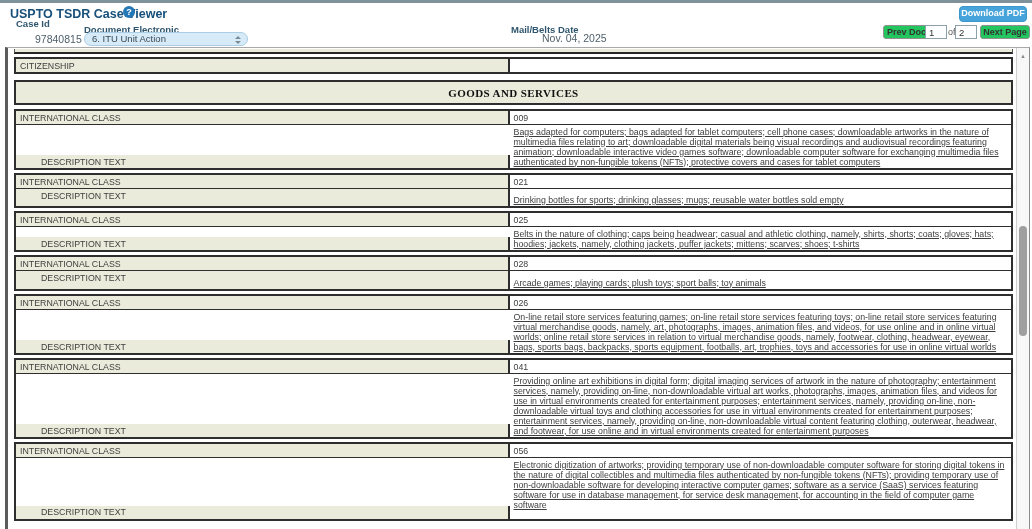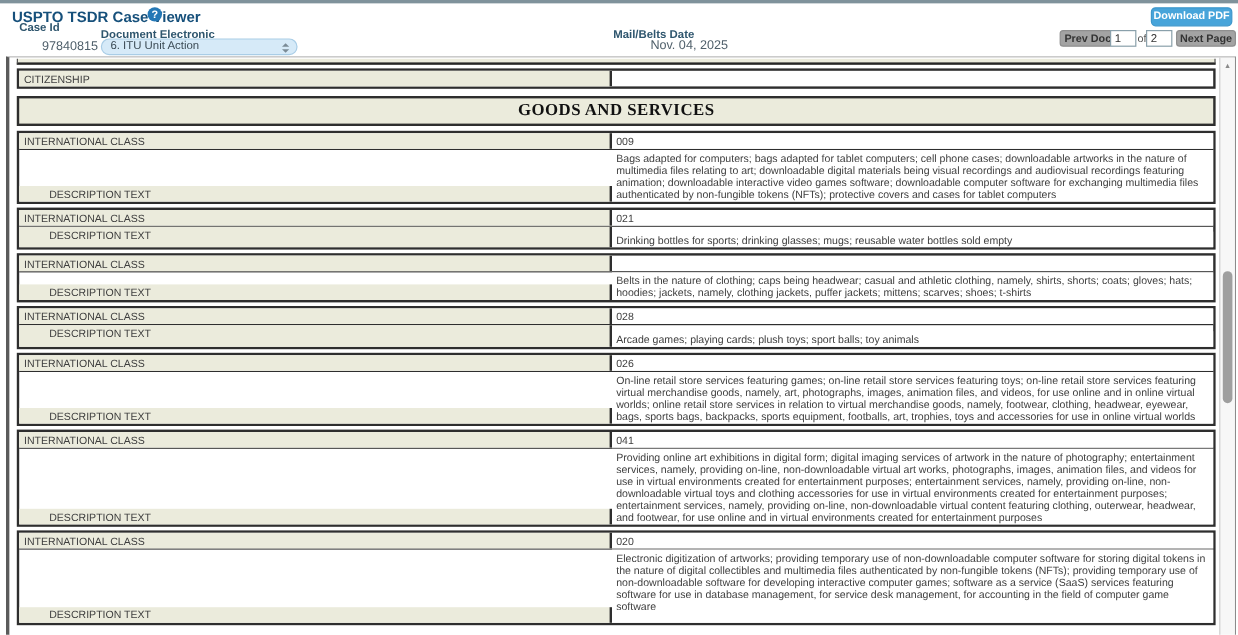--- a/index.html
+++ b/index.html
@@ -24,21 +24,21 @@
                 font-size:9.5px; color:#3c4b55; line-height:12px; padding:0 14px 0 7px; cursor:pointer; }
   .updown { position:absolute; right:6px; top:3px; width:6px; height:8px; }
   .updown::before { content:""; position:absolute; top:0; left:0; border-left:3px solid transparent;
                     border-right:3px solid transparent; border-bottom:3px solid #7a8b96; }
   .updown::after  { content:""; position:absolute; bottom:0; left:0; border-left:3px solid transparent;
                     border-right:3px solid transparent; border-top:3px solid #7a8b96; }
   .lbl-maildate { left:511px; top:21px; } .val-maildate { left:511px; top:29px; }
   .btn-download { position:absolute; left:959px; top:3px; width:68px; height:16px;
                   background:#47a4da; border:1px solid #3d96cb; border-radius:4px;
                   color:#fff; font-size:9px; font-weight:bold; text-align:center; line-height:13px; cursor:pointer; }
-  .btn-gray { position:absolute; top:22px; height:14px; background:#a3a3a3; border:1px solid #8f8f8f;
+  .btn-gray { position:absolute; top:22px; height:14px; background:#22c55e; border:1px solid #8f8f8f;
               border-radius:3px; font-size:9px; font-weight:bold; color:#333; text-align:center;
               line-height:12px; cursor:pointer; }
   .btn-prev { left:883px; width:47px; } .btn-next { left:980px; width:50px; }
   .page-input { position:absolute; top:22px; width:22px; height:14px; border:1px solid #8aa0ab;
                 font-size:9.5px; color:#333; text-align:left; padding-left:3px;
                 font-family:"Liberation Sans", sans-serif; }
   .inp-cur { left:925px; } .inp-tot { left:955px; }
   .of-label { position:absolute; left:948px; top:24px; font-size:9px; color:#555; }
 
   
@@ -58,25 +58,25 @@
   .cut-strip { height:5px; background:#ebebdc; border:1px solid #555; border-top:none;
                border-bottom:2px solid #262626; }
   .block { border:2px solid #2e2e2e; background:#fff; }
   .m-gap { margin-top:3px; } .s-gap { margin-top:6px; } .b-gap { margin-top:4px; }
   .row2 { display:flex; }
   .row2 .c-lbl { width:49.6%; background:#ebebdc; border-right:2px solid #2e2e2e;
                  padding:1.5px 0 1.5px 4px; line-height:10px; }
   .row2 .c-val { width:50.4%; background:#fff; padding:1.5px 4px; line-height:10px; }
   .divline { border-top:1.5px solid #2e2e2e;align-items:flex-end; }
   .desc-lbl { padding-left:25px !important; }
-  .desc-val { line-height:10px; }
+  .desc-val { line-height:10px;text-decoration:underline; }
   .pad-021 { min-height:17px; } .pad-028 { min-height:18px; } .pad-042 { padding-bottom:9px !important; }
   .band { border:2px solid #2e2e2e; background:#ebebdc; text-align:center;
           font-family:"Liberation Serif", serif; font-weight:bold; color:#111;
-          font-size:14px; letter-spacing:0.4px; }
+          font-size:11px; letter-spacing:0.4px; }
   .band-gs { height:25px; line-height:22px; }
 </style>
 </head>
 <body>
 
 <div class="top-strip"></div>
 
 <div class="header">
   <div class="app-title">USPTO TSDR Case Viewer</div>
   <div class="help-icon">?</div>
@@ -132,20 +132,21 @@
       </div>
       <div class="row2 divline">
         <div class="c-lbl desc-lbl pad-021">DESCRIPTION TEXT</div>
         <div class="c-val desc-val">Drinking bottles for sports; drinking glasses; mugs; reusable water bottles sold empty</div>
       </div>
     </div>
 
     <div class="block m-gap">
       <div class="row2">
         <div class="c-lbl">INTERNATIONAL CLASS</div>
+        <div class="c-val">025</div>
       </div>
       <div class="row2 divline">
         <div class="c-lbl desc-lbl">DESCRIPTION TEXT</div>
         <div class="c-val desc-val">Belts in the nature of clothing; caps being headwear; casual and athletic clothing, namely, shirts, shorts; coats; gloves; hats; hoodies; jackets, namely, clothing jackets, puffer jackets; mittens; scarves; shoes; t-shirts</div>
       </div>
     </div>
 
     <div class="block m-gap">
       <div class="row2">
         <div class="c-lbl">INTERNATIONAL CLASS</div>
@@ -175,21 +176,21 @@
       </div>
       <div class="row2 divline">
         <div class="c-lbl desc-lbl">DESCRIPTION TEXT</div>
         <div class="c-val desc-val">Providing online art exhibitions in digital form; digital imaging services of artwork in the nature of photography; entertainment services, namely, providing on-line, non-downloadable virtual art works, photographs, images, animation files, and videos for use in virtual environments created for entertainment purposes; entertainment services, namely, providing on-line, non-downloadable virtual toys and clothing accessories for use in virtual environments created for entertainment purposes; entertainment services, namely, providing on-line, non-downloadable virtual content featuring clothing, outerwear, headwear, and footwear, for use online and in virtual environments created for entertainment purposes</div>
       </div>
     </div>
 
     <div class="block m-gap">
       <div class="row2">
         <div class="c-lbl">INTERNATIONAL CLASS</div>
-        <div class="c-val">020</div>
+        <div class="c-val">056</div>
       </div>
       <div class="row2 divline">
         <div class="c-lbl desc-lbl">DESCRIPTION TEXT</div>
         <div class="c-val desc-val pad-042">Electronic digitization of artworks; providing temporary use of non-downloadable computer software for storing digital tokens in the nature of digital collectibles and multimedia files authenticated by non-fungible tokens (NFTs); providing temporary use of non-downloadable software for developing interactive computer games; software as a service (SaaS) services featuring software for use in database management, for service desk management, for accounting in the field of computer game software</div>
       </div>
     </div>
 
   </div>
 
   <div class="scrollbar">

